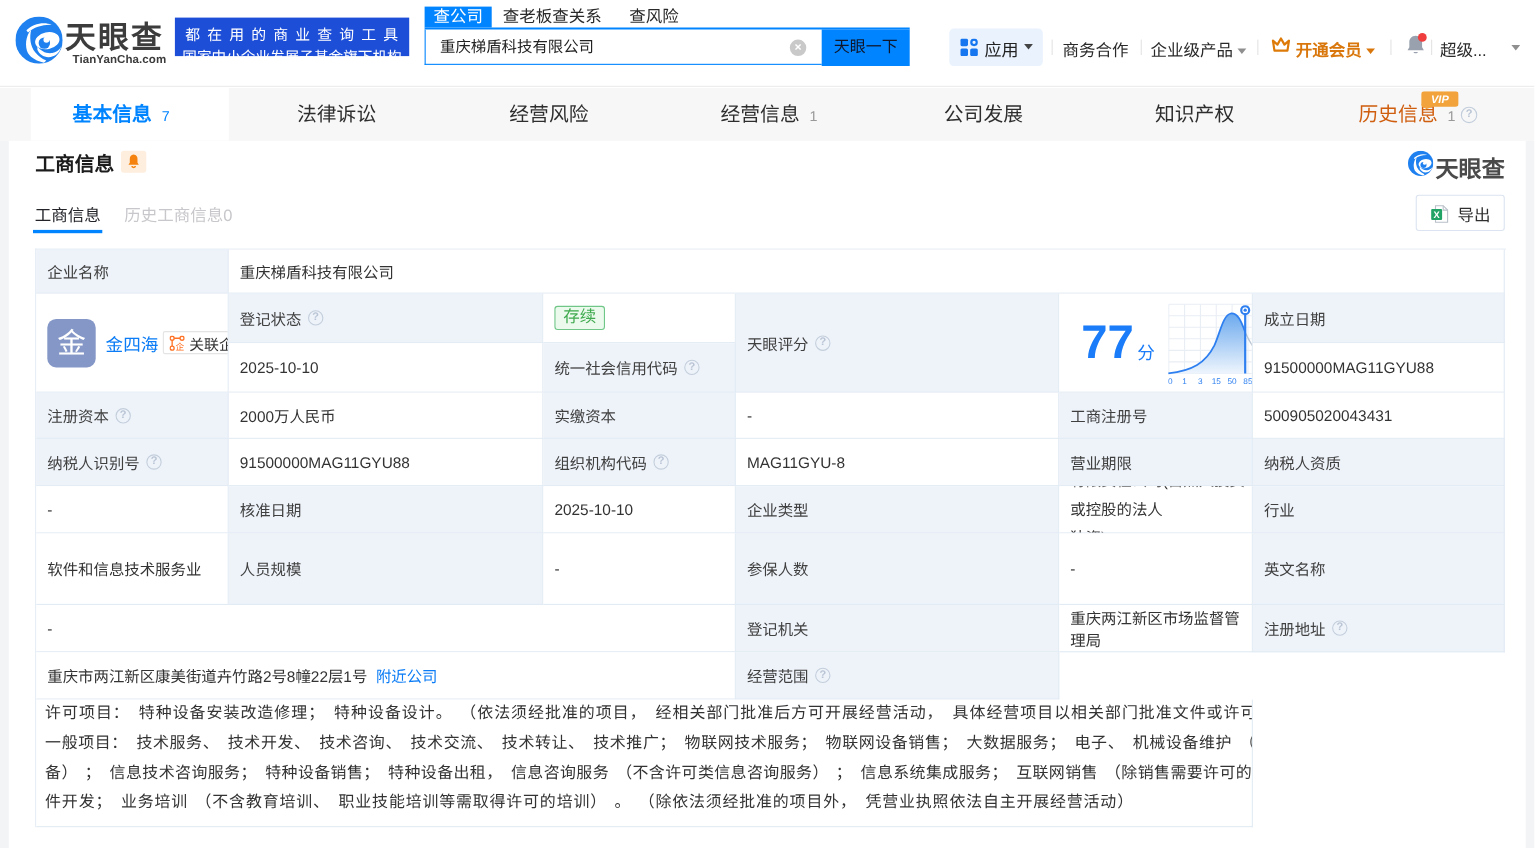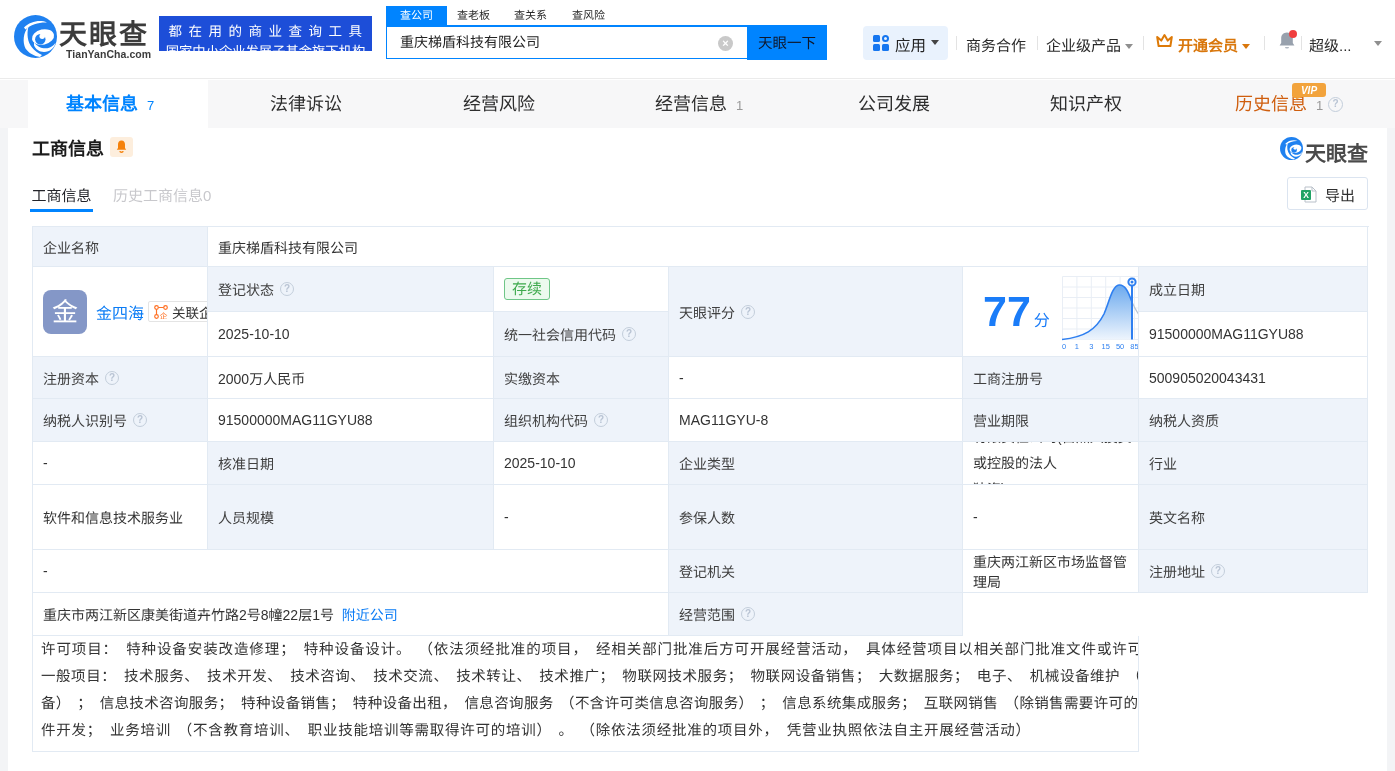--- a/index.html
+++ b/index.html
@@ -10,21 +10,21 @@
   #stage { position:relative; width:1395px; height:771px; background:#fff; }
 
   
   #header { position:absolute; left:0; top:0; width:1395px; height:79px; background:#fff; border-bottom:1px solid #ebebeb; }
   .logo-txt { font-weight:bold; color:#3c3c3c; }
   #redbox { position:absolute; left:159px; top:16px; width:213px; height:35px; background:#1d4ed8; color:#fff; text-align:center; }
   #redbox .l1 { font-size:13.5px; letter-spacing:6.5px; margin-top:4px; margin-left:6px; white-space:nowrap; }
   #redbox .l2 { font-size:13.3px; letter-spacing:0; margin-top:1px; white-space:nowrap; }
 
   
-  .stab { position:absolute; top:6px; height:19px; line-height:19px; font-size:11px; color:#2a2a2a; }
+  .stab { position:absolute; top:6px; height:19px; line-height:19px; font-size:15px; color:#2a2a2a; }
   #stab1 { left:0; width:61px; background:#0084ff; color:#fff; text-align:center; }
   #sline { position:absolute; left:0; top:25px; width:441px; height:2px; background:#0084ff; }
   #sinput { position:absolute; left:0; top:27px; width:361px; height:32px; background:#fff; border-left:1px solid #0084ff; border-bottom:1px solid #0084ff; line-height:31px; padding-left:13px; font-size:14px; color:#222; }
   #sclear { position:absolute; left:332px; top:36px; width:15px; height:15px; border-radius:50%; background:#c9c9c9; color:#fff; font-size:11px; line-height:15px; text-align:center; }
   #sbtn { position:absolute; left:361px; top:27px; width:80px; height:33px; background:#0084ff; color:#0f172a; font-size:14.5px; text-align:center; line-height:33px; }
 
   
   .hsep { position:absolute; top:36px; width:1px; height:14px; background:#e3e3e3; }
   .hitem { position:absolute; top:34px; font-size:15px; color:#2a2a2a; white-space:nowrap; }
   .caret { display:inline-block; width:0; height:0; border-left:4.5px solid transparent; border-right:4.5px solid transparent; border-top:5.5px solid #8f8f8f; vertical-align:2px; }
@@ -81,21 +81,21 @@
     <div class="abs logo-txt" style="left:59px; top:21px; font-size:28px; line-height:28px; letter-spacing:2px;">天眼查</div>
     <div class="abs logo-txt" style="left:66px; top:48px; font-size:10.5px; letter-spacing:0.05px;">TianYanCha.com</div>
     <div id="redbox">
       <div class="l1">都在用的商业查询工具</div>
       <div class="l2">国家中小企业发展子基金旗下机构</div>
     </div>
 
     <div class="abs" style="left:386px; top:0; width:441px; height:79px;">
       <div class="stab" id="stab1">查公司</div>
       <div class="stab" style="left:71px;">查老板</div>
-      <div class="stab" style="left:128px;text-align:right;">查关系</div>
+      <div class="stab" style="left:116px;text-align:right;">查关系</div>
       <div class="stab" style="left:186px;">查风险</div>
       <div id="sline"></div>
       <div id="sinput">重庆梯盾科技有限公司</div>
       <div id="sclear" style="font-weight:bold;">×</div>
       <div id="sbtn">天眼一下</div>
     </div>
 
     <div id="appbox">
       <svg class="abs" style="left:10px; top:9px;" width="16" height="16" viewBox="0 0 16 16">
         <rect x="0" y="0" width="7" height="7" rx="1.5" fill="#1576f0"></rect>

